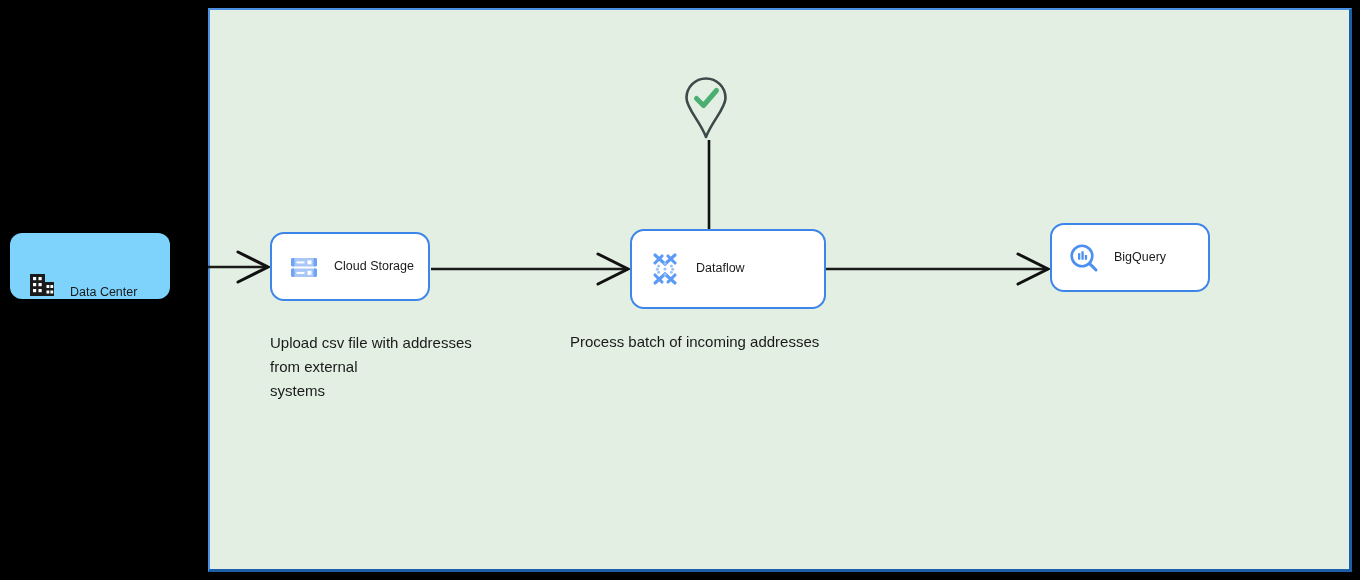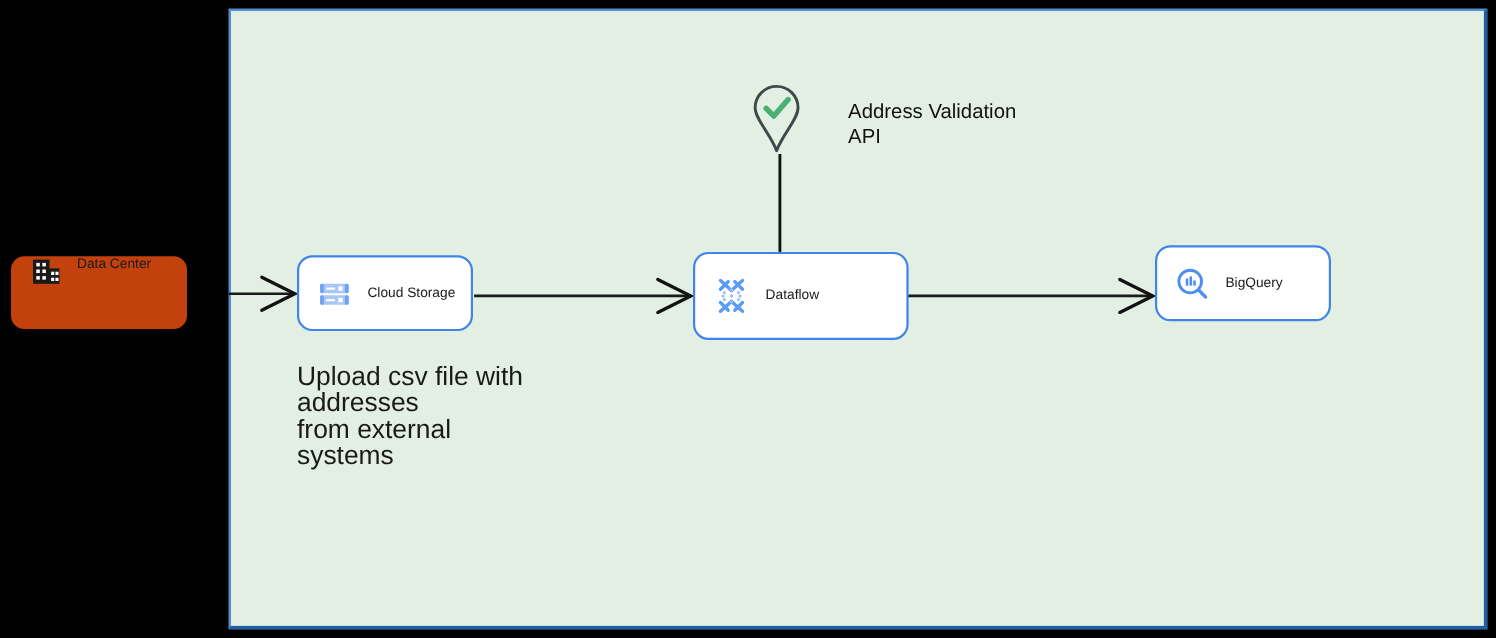--- a/index.html
+++ b/index.html
@@ -75,22 +75,22 @@
     width: 160px; height: 69px;
   }
 
   
   #node-data-center {
     position: absolute;
     left: 10px; top: 233px;
     width: 160px; height: 66px;
     box-sizing: border-box;
     display: flex;
-    align-items: flex-start;
-    background: #c2410c;
+    align-items: flex-end;
+    background: #7dd3fc;
     border: none;
     border-radius: 12px;
   }
   #node-data-center .dc-icon {
     margin-left: 18px;
     flex: 0 0 auto;
     display: flex;
     align-items: center;
   }
   #node-data-center .dc-label {
@@ -116,21 +116,21 @@
     margin-top: 13px;
     font-size: 18.5px;
     color: #111111;
     line-height: 23px;
     white-space: pre-line;
   }
 
   
   .caption {
     position: absolute;
-    font-size: 24px;
+    font-size: 15px;
     color: #1a1a1a;
     line-height: 24px;
     white-space: pre-line;
   }
   #caption-upload   { left: 270px;  top: 331px; width: 230px; text-align: left; }
   #caption-process  { left: 570px;  top: 330px; width: 335px; text-align: left; }
   #caption-store    { left: 990px;  top: 330px; width: 345px; text-align: left; }
 
   
   #edges {
@@ -260,21 +260,20 @@
     <span class="node-label">BigQuery</span>
   </div>
 
   <div id="node-address-api">
     <span class="pin-icon">
       <svg width="44" height="64" viewBox="0 0 44 64" xmlns="http://www.w3.org/2000/svg">
         <path d="M 22 2.5 C 32.8 2.5 41.5 11.2 41.5 22 C 41.5 32.5 28 45 22 61 C 16 45 2.5 32.5 2.5 22 C 2.5 11.2 11.2 2.5 22 2.5 Z" fill="none" stroke="#3c4a4a" stroke-width="2.6" stroke-linejoin="round"></path>
         <path d="M 12.5 22.5 L 19.5 29.5 L 32.5 14.5" fill="none" stroke="#4caf72" stroke-width="5" stroke-linecap="round" stroke-linejoin="round"></path>
       </svg>
     </span>
-    <span class="api-label">Address Validation
-API</span>
   </div>
 
   <div id="caption-upload" class="caption">Upload csv file with addresses
 from external
 systems</div>
+  <div id="caption-process" class="caption">Process batch of incoming addresses</div>
 
 </div>
 
 </body></html>

